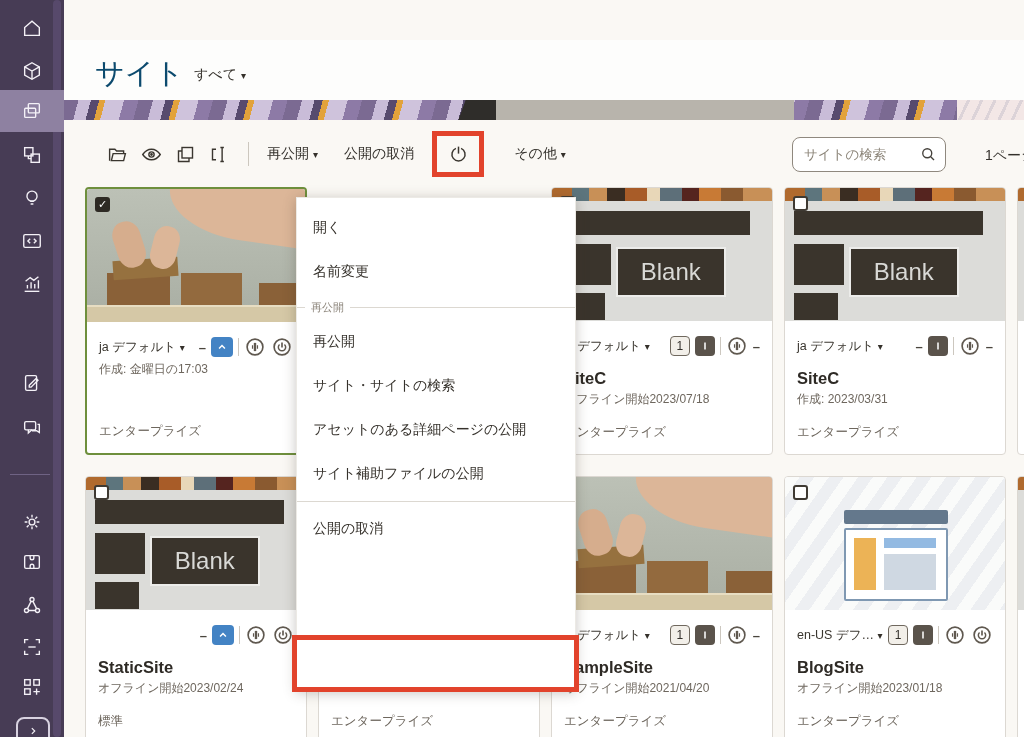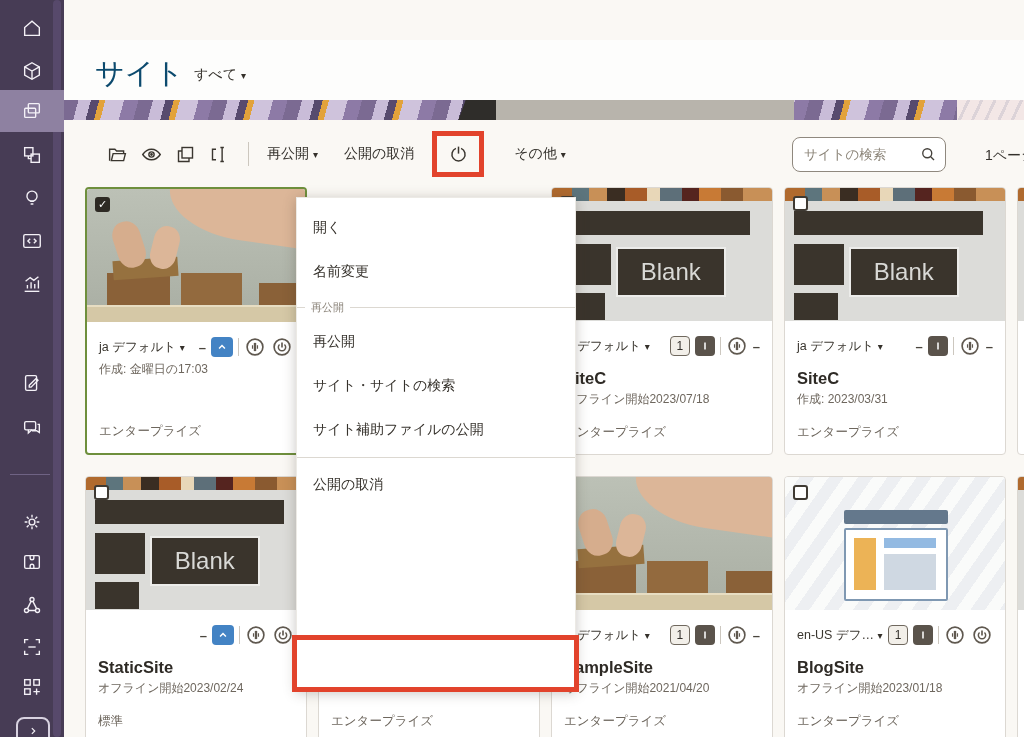--- a/index.html
+++ b/index.html
@@ -552,20 +552,21 @@
   </div>
 
   <div class="menu">
     <div class="menu-item">開く</div>
     <div class="menu-item">名前変更</div>
     <div class="menu-group">
         <span>再公開</span>
       </div>
     <div class="menu-item">再公開</div>
     <div class="menu-item">サイト・サイトの検索</div>
+    <div class="menu-item">アセットのある詳細ページの公開</div>
     <div class="menu-item">サイト補助ファイルの公開</div>
     <div class="menu-divider"></div>
     <div class="menu-item">公開の取消</div>
   </div>
 
   <div class="hl-menu"></div>
 
 </div>
 
 </body></html>

